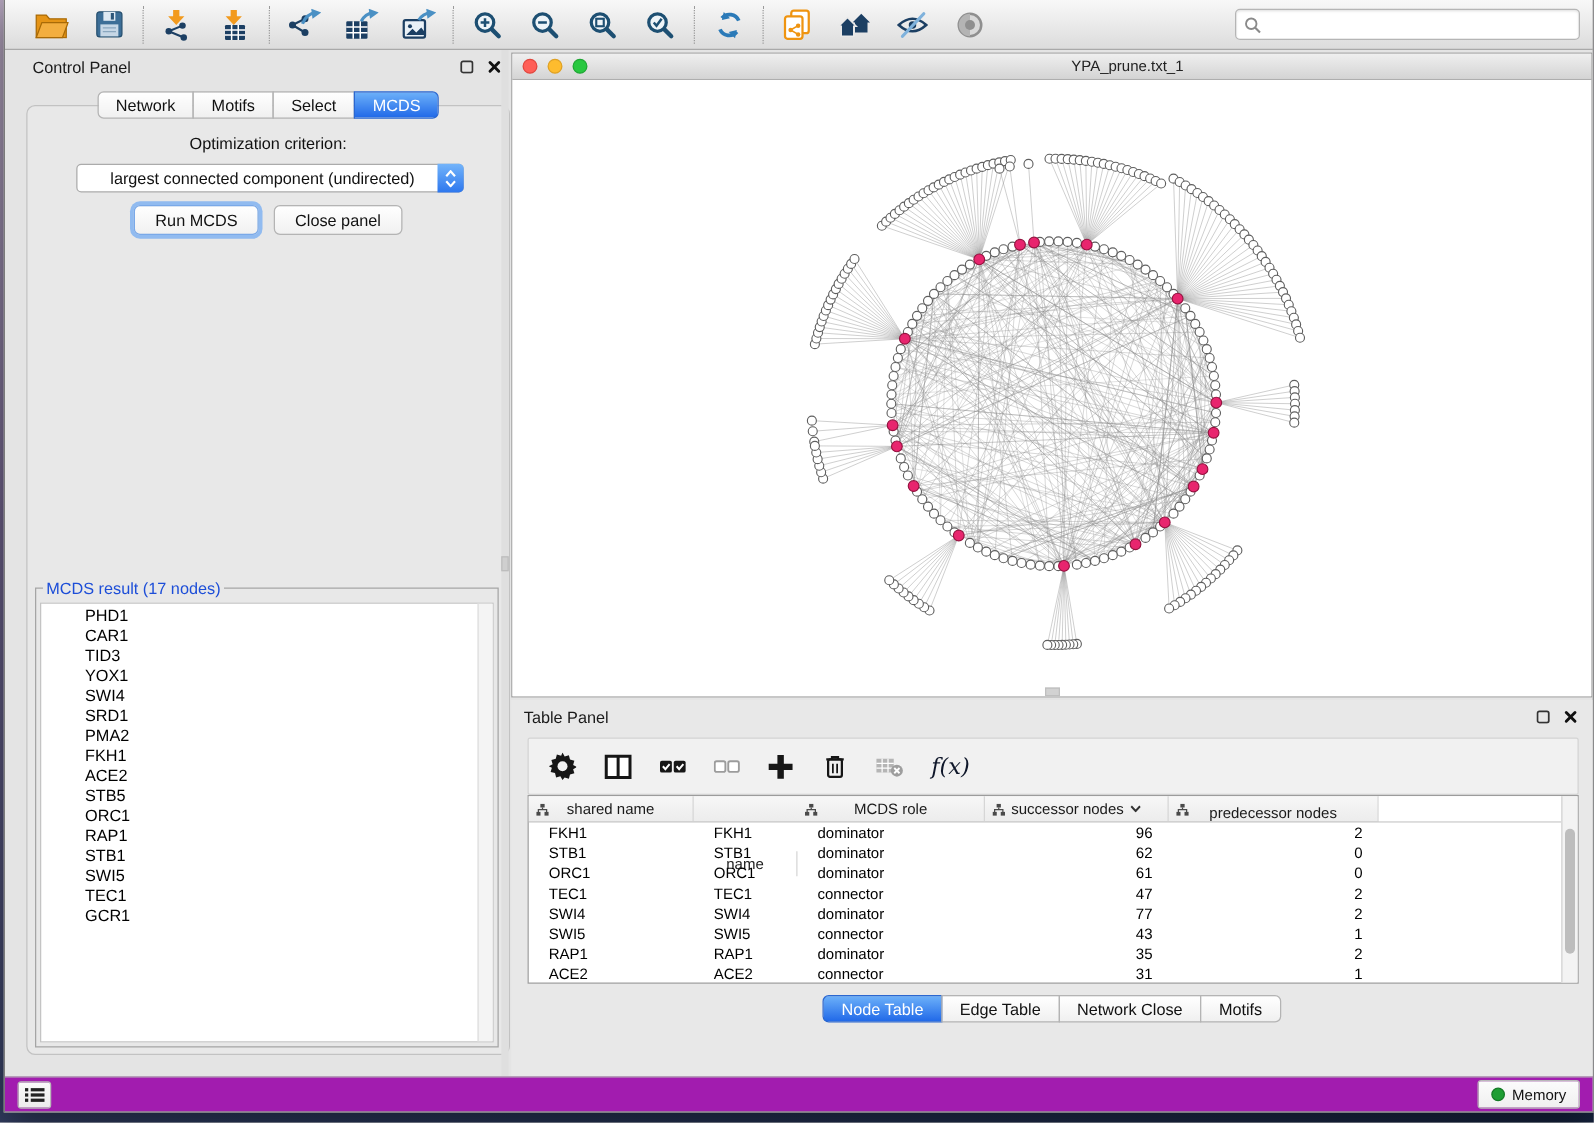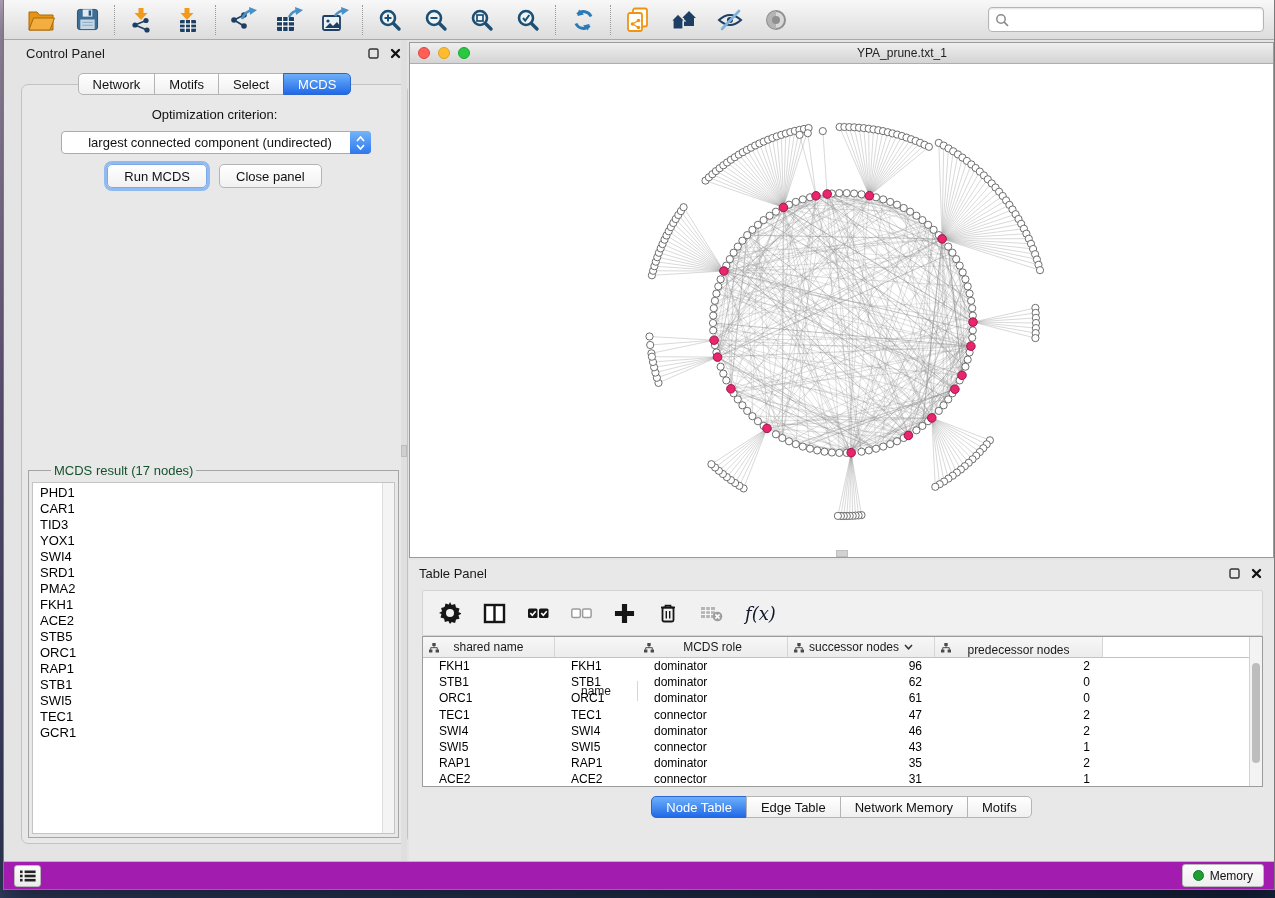--- a/index.html
+++ b/index.html
@@ -43,24 +43,24 @@
     border:1px solid #ababab; border-radius:4px; display:flex; align-items:center; }
   .combo .val { flex:1; text-align:center; font-size:13px; color:#111; padding-left:8px; white-space:nowrap; }
   .combo-stepper { width:21px; height:23px; margin-right:-1px; border-radius:0 4px 4px 0;
     background:linear-gradient(#73b4fa,#2d77ee); display:flex; flex-direction:column; align-items:center; justify-content:center; gap:2px; }
   .btn-row { position:absolute; top:79px; width:100%; display:flex; justify-content:center; gap:12px; }
   .mac-btn { height:24px; padding:0 16px; font-size:13px; color:#111; background:linear-gradient(#ffffff,#f1f1f1);
     border:1px solid #b4b4b4; border-radius:5px; font-family:inherit;text-align:right; }
   .mac-btn.focused { box-shadow:0 0 0 3px rgba(86,157,245,.6); border-color:#7aa9e8; }
   .result-box { position:absolute; left:6px; right:8px; top:378px; bottom:5px;
     border:1px solid #a5a5a5; background:#e8e8e8; }
-  .result-box legend { font-size:13px; color:#14532d; margin-left:22px; padding:0 3px; }
+  .result-box legend { font-size:13px; color:#1d4ed8; margin-left:5px; padding:0 3px; }
   .result-inner { position:absolute; left:3px; right:3px; top:4px; bottom:3px; background:#fff; border:1px solid #c4c4c4; }
   .result-list { position:absolute; left:0; top:2px; right:13px; bottom:0; padding-left:7px; }
-  .result-list .item { font-size:13px; line-height:16px; color:#000; }
+  .result-list .item { font-size:13px; line-height:16px; color:#000;margin-left:28px; }
   .list-scroll { position:absolute; right:0; top:0; bottom:0; width:12px; background:#f4f4f4; border-left:1px solid #ddd; }
 
   
   .v-splitter { position:absolute; left:397px; top:0; bottom:0; width:6px; background:#dfdfdf; }
   .v-splitter .grip { position:absolute; top:405px; left:0; width:6px; height:12px; background:#cfcfcf; border:1px solid #bdbdbd; }
 
   
   .right-side { position:absolute; left:403px; right:0; top:0; bottom:0; }
   .network-frame { position:absolute; left:2px; right:0; top:2px; height:516px;
     border:1px solid #9b9b9b; background:#fff; }
@@ -1308,21 +1308,21 @@
                 <div class="td left" style="width: 132px;">TEC1</div>
                 <div class="td left" style="width: 83px;">TEC1</div>
                 <div class="td left" style="width: 150px;">connector</div>
                 <div class="td right" style="width: 147px;">47</div>
                 <div class="td right" style="width: 168px;">2</div>
               </div>
               <div class="tr">
                 <div class="td left" style="width: 132px;">SWI4</div>
                 <div class="td left" style="width: 83px;">SWI4</div>
                 <div class="td left" style="width: 150px;">dominator</div>
-                <div class="td right" style="width: 147px;">46</div>
+                <div class="td right" style="width: 147px;">77</div>
                 <div class="td right" style="width: 168px;">2</div>
               </div>
               <div class="tr">
                 <div class="td left" style="width: 132px;">SWI5</div>
                 <div class="td left" style="width: 83px;">SWI5</div>
                 <div class="td left" style="width: 150px;">connector</div>
                 <div class="td right" style="width: 147px;">43</div>
                 <div class="td right" style="width: 168px;">1</div>
               </div>
               <div class="tr">
@@ -1340,21 +1340,21 @@
                 <div class="td right" style="width: 168px;">1</div>
               </div>
             </div>
           <div class="v-scroll">
               <div class="thumb"></div>
             </div>
         </div>
         <div class="seg-tabs tp-tabs" id="tp-tabs" style="position:absolute;">
             <div class="seg-btn active">Node Table</div>
             <div class="seg-btn">Edge Table</div>
-            <div class="seg-btn">Network Memory</div>
+            <div class="seg-btn">Network Close</div>
             <div class="seg-btn">Motifs</div>
           </div>
       </div>
     </div>
   </div>
 
   <div class="status-bar">
     <button class="sb-left">
         <svg width="16" height="14" viewBox="0 0 16 14">
           <g fill="#222">

